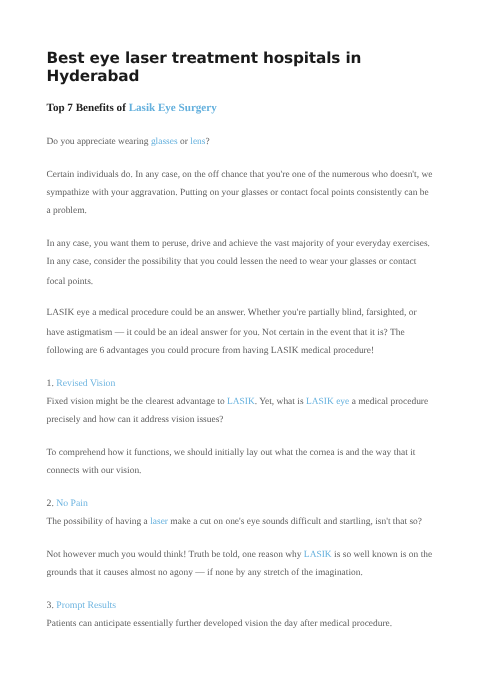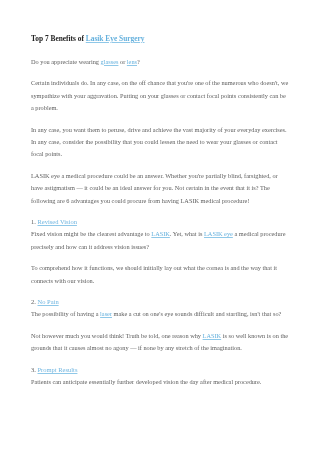--- a/index.html
+++ b/index.html
@@ -51,36 +51,36 @@
     font-size: 6.5px;
     color: #5d5d5d;
     margin: 0 0 1px 0;
     line-height: 1.7;
   }
   .section-head .num {
     color: #5d5d5d;
   }
   a.lnk {
     color: #64b0dd;
-    text-decoration: underline;
     text-decoration-color: #8fc8e8;
     cursor: pointer;
   }
   .section-head a.lnk {
     color: #6fb5e0;
   }
   p.after-head {
     margin-top: 0;
   }
 </style>
 </head>
 <body>
 
 <div class="page">
 
+  <h1 class="doc-title">Best eye laser treatment hospitals in Hyderabad</h1>
 
   <div class="subhead">
     <span>Top 7 Benefits of </span><a class="lnk">Lasik Eye Surgery</a>
   </div>
 
   <p class="para">
     <span>Do you appreciate wearing </span><a class="lnk">glasses</a><span> or </span><a class="lnk">lens</a><span>?</span>
   </p>
 
   <p class="para">Certain individuals do. In any case, on the off chance that you're one of the numerous who doesn't, we sympathize with your aggravation. Putting on your glasses or contact focal points consistently can be a problem.</p>

